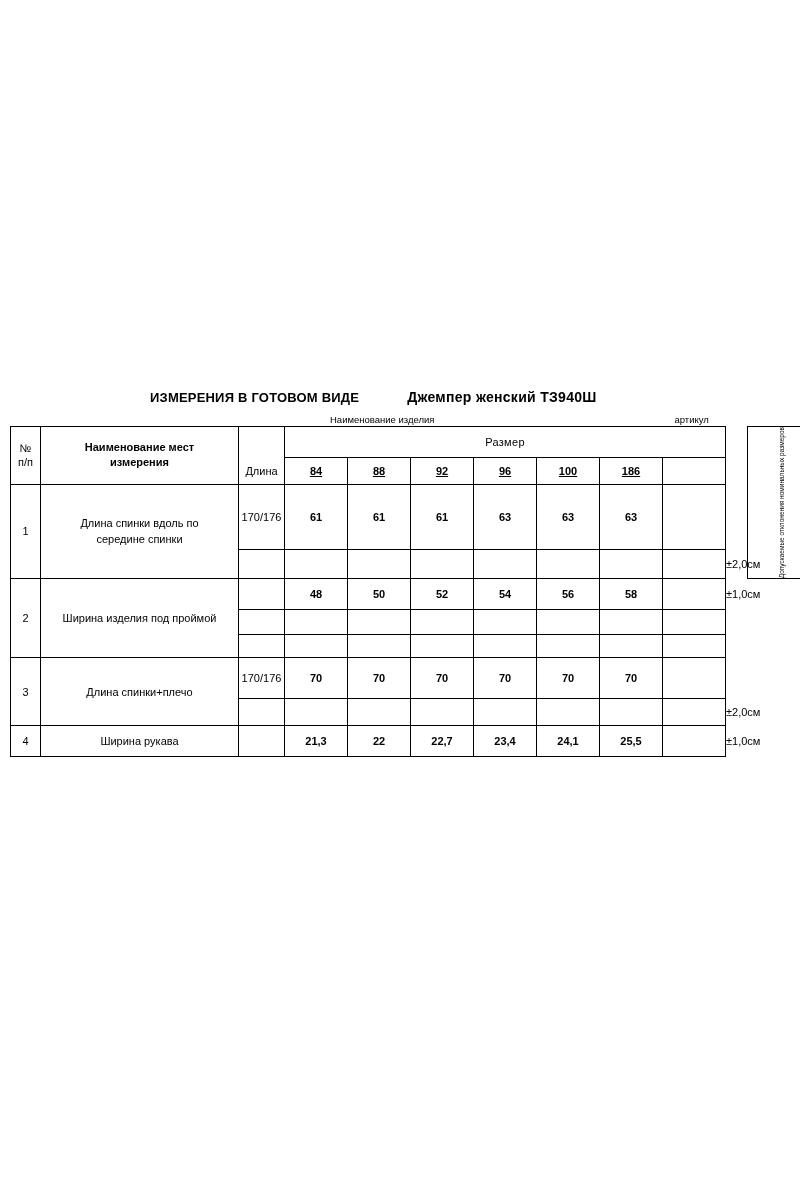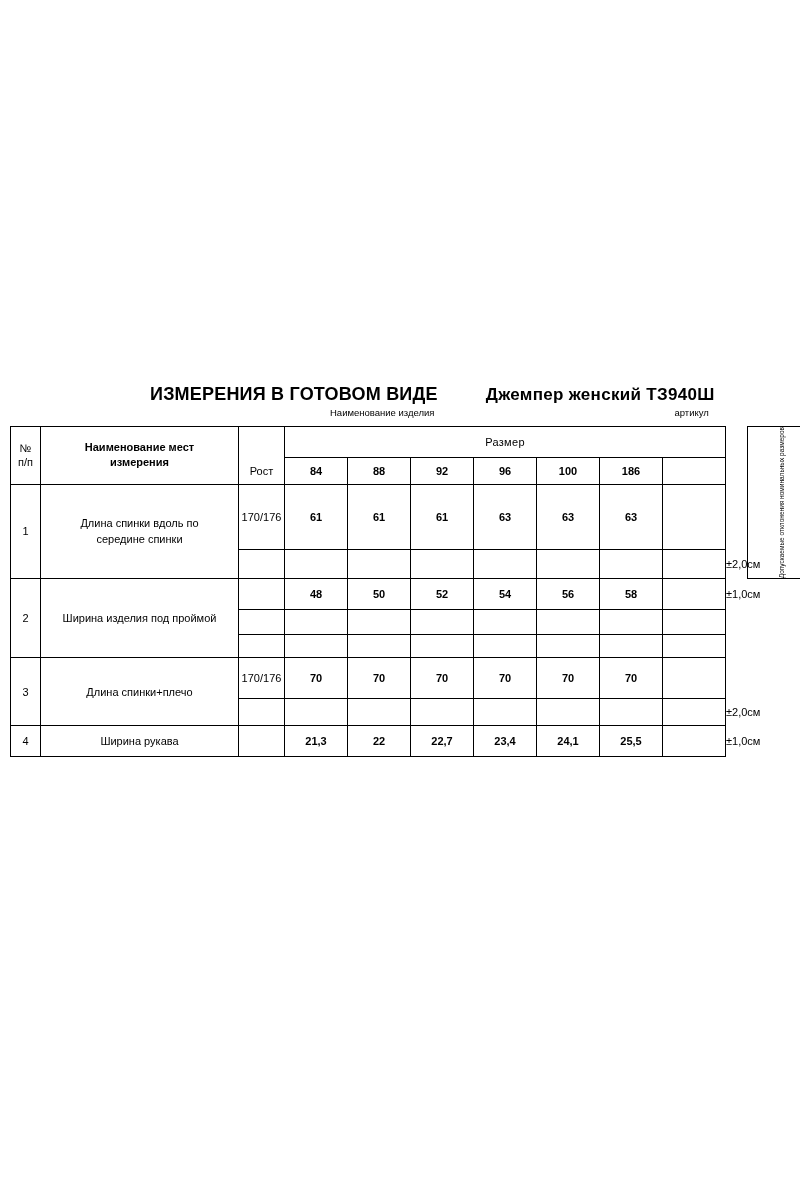--- a/index.html
+++ b/index.html
@@ -24,35 +24,35 @@
   }
 
   
   .title-row {
     display: flex;
     align-items: flex-end;
     height: 22px;
     padding-left: 0;
   }
   .title-left {
-    font-size: 18px;
+    font-size: 13px;
     font-weight: bold;
     letter-spacing: 0.2px;
     margin-left: 140px;
   }
   .title-right {
-    font-size: 17px;
+    font-size: 14px;
     font-weight: bold;
     margin-left: 48px;
     letter-spacing: 0.3px;
   }
   .subtitle-row {
     display: flex;
     height: 18px;
-    align-items: flex-start;
+    align-items: flex-end;
     font-size: 9.5px;
     margin-top: 2px;
   }
   .sub-a {
     margin-left: 320px;
   }
   .sub-b {
     margin-left: 240px;
   }
 
@@ -94,20 +94,21 @@
   .hdr-rost {
     font-size: 11.5px;
   }
   .hdr-razmer {
     font-size: 11.5px;
     letter-spacing: 0.3px;
   }
   .size-val {
     font-size: 13px;
     font-weight: bold;
+    text-decoration: underline;
   }
   .val {
     font-size: 14.5px;
     font-weight: bold;
   }
   .rowname {
     font-size: 11.5px;
     line-height: 16px;
   }
   .rost-val {
@@ -183,21 +184,21 @@
       </td>
       <td rowspan="2" class="nb"></td>
       <td rowspan="4">
         <div class="vert-wrap">
           <span class="vert-label">Допускаемые   отклонения   номинальных размеров</span>
         </div>
       </td>
     </tr>
 
     <tr>
-      <td class="hdr-rost no-border-top" style="height:26px;">Рост</td>
+      <td class="hdr-rost no-border-top" style="height:26px;">Длина</td>
       <td class="size-val">84</td>
       <td class="size-val">88</td>
       <td class="size-val">92</td>
       <td class="size-val">96</td>
       <td class="size-val">100</td>
       <td class="size-val">186</td>
       <td></td>
     </tr>
 
     <tr>

